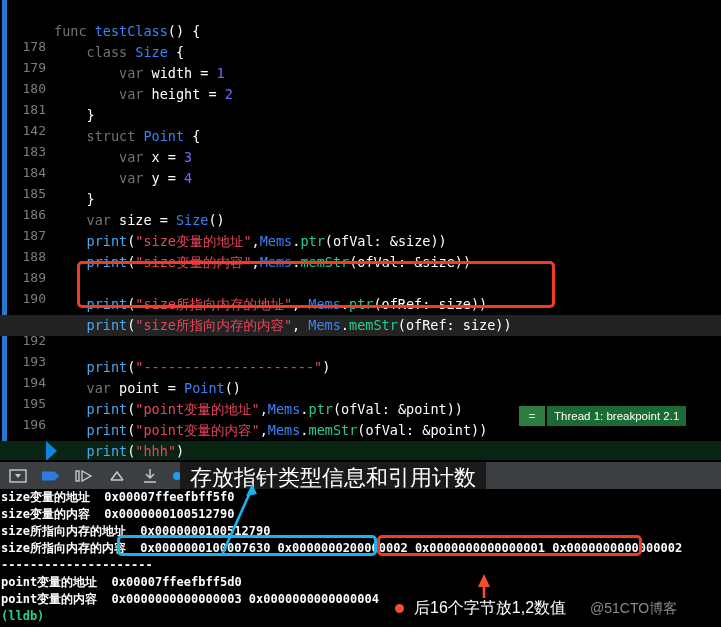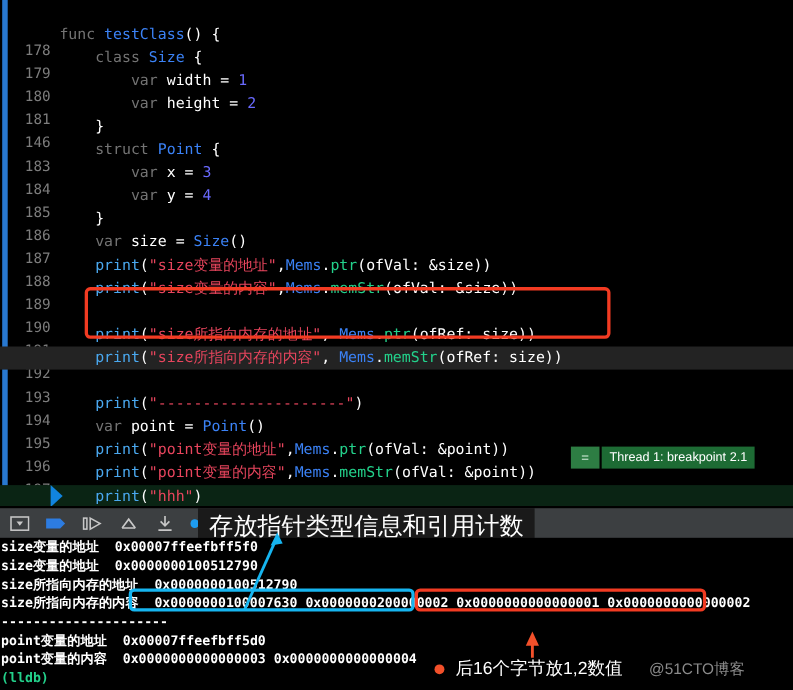--- a/index.html
+++ b/index.html
@@ -249,21 +249,21 @@
 </head>
 <body>
 
 <div id="editor">
   <div class="change-bar"></div>
   <div id="code-lines">
       <div class="code-line"><span class="ln">178</span><span class="code-txt"></span></div>
       <div class="code-line"><span class="ln">179</span><span class="code-txt"><span class="kw">func </span><span class="type">testClass</span><span class="pln">() {</span></span></div>
       <div class="code-line"><span class="ln">180</span><span class="code-txt"><span class="kw">    class </span><span class="type">Size</span><span class="pln"> {</span></span></div>
       <div class="code-line"><span class="ln">181</span><span class="code-txt"><span class="kw">        var </span><span class="pln">width</span><span class="pln"> = </span><span class="num">1</span></span></div>
-      <div class="code-line"><span class="ln">146</span><span class="code-txt"><span class="kw">        var </span><span class="pln">height</span><span class="pln"> = </span><span class="num">2</span></span></div>
+      <div class="code-line"><span class="ln">142</span><span class="code-txt"><span class="kw">        var </span><span class="pln">height</span><span class="pln"> = </span><span class="num">2</span></span></div>
       <div class="code-line"><span class="ln">183</span><span class="code-txt"><span class="pln">    }</span></span></div>
       <div class="code-line"><span class="ln">184</span><span class="code-txt"><span class="kw">    struct </span><span class="type">Point</span><span class="pln"> {</span></span></div>
       <div class="code-line"><span class="ln">185</span><span class="code-txt"><span class="kw">        var </span><span class="pln">x</span><span class="pln"> = </span><span class="num">3</span></span></div>
       <div class="code-line"><span class="ln">186</span><span class="code-txt"><span class="kw">        var </span><span class="pln">y</span><span class="pln"> = </span><span class="num">4</span></span></div>
       <div class="code-line"><span class="ln">187</span><span class="code-txt"><span class="pln">    }</span></span></div>
       <div class="code-line"><span class="ln">188</span><span class="code-txt"><span class="kw">    var </span><span class="pln">size</span><span class="pln"> = </span><span class="type">Size</span><span class="pln">()</span></span></div>
       <div class="code-line"><span class="ln">189</span><span class="code-txt"><span class="pln">    </span><span class="fn">print</span><span class="pln">(</span><span class="str">"size变量的地址"</span><span class="pln">,</span><span class="type">Mems</span><span class="pln">.</span><span class="mem">ptr</span><span class="pln">(ofVal: &amp;size))</span></span></div>
       <div class="code-line"><span class="ln">190</span><span class="code-txt"><span class="pln">    </span><span class="fn">print</span><span class="pln">(</span><span class="str">"size变量的内容"</span><span class="pln">,</span><span class="type">Mems</span><span class="pln">.</span><span class="mem">memStr</span><span class="pln">(ofVal: &amp;size))</span></span></div>
       <div class="code-line"><span class="ln">191</span><span class="code-txt"></span></div>
       <div class="code-line"><span class="ln">192</span><span class="code-txt"><span class="pln">    </span><span class="fn">print</span><span class="pln">(</span><span class="str">"size所指向内存的地址"</span><span class="pln">, </span><span class="type">Mems</span><span class="pln">.</span><span class="mem">ptr</span><span class="pln">(ofRef: size))</span></span></div>
@@ -330,21 +330,21 @@
     <span class="bc-avatar"></span>
     <span>0 testClass()</span>
   </div>
 </div>
 
 <div id="tooltip">存放指针类型信息和引用计数</div>
 
 <div id="console">
   <div id="console-lines">
       <div class="con-line">size变量的地址  0x00007ffeefbff5f0</div>
-      <div class="con-line">size变量的地址  0x0000000100512790</div>
+      <div class="con-line">size变量的内容  0x0000000100512790</div>
       <div class="con-line">size所指向内存的地址  0x0000000100512790</div>
       <div class="con-line">size所指向内存的内容  0x0000000100007630 0x0000000200000002 0x0000000000000001 0x0000000000000002</div>
       <div class="con-line">---------------------</div>
       <div class="con-line">point变量的地址  0x00007ffeefbff5d0</div>
       <div class="con-line">point变量的内容  0x0000000000000003 0x0000000000000004</div>
       <div class="con-line lldb">(lldb)</div>
     </div>
 </div>
 
 <div id="blue-box"></div>

